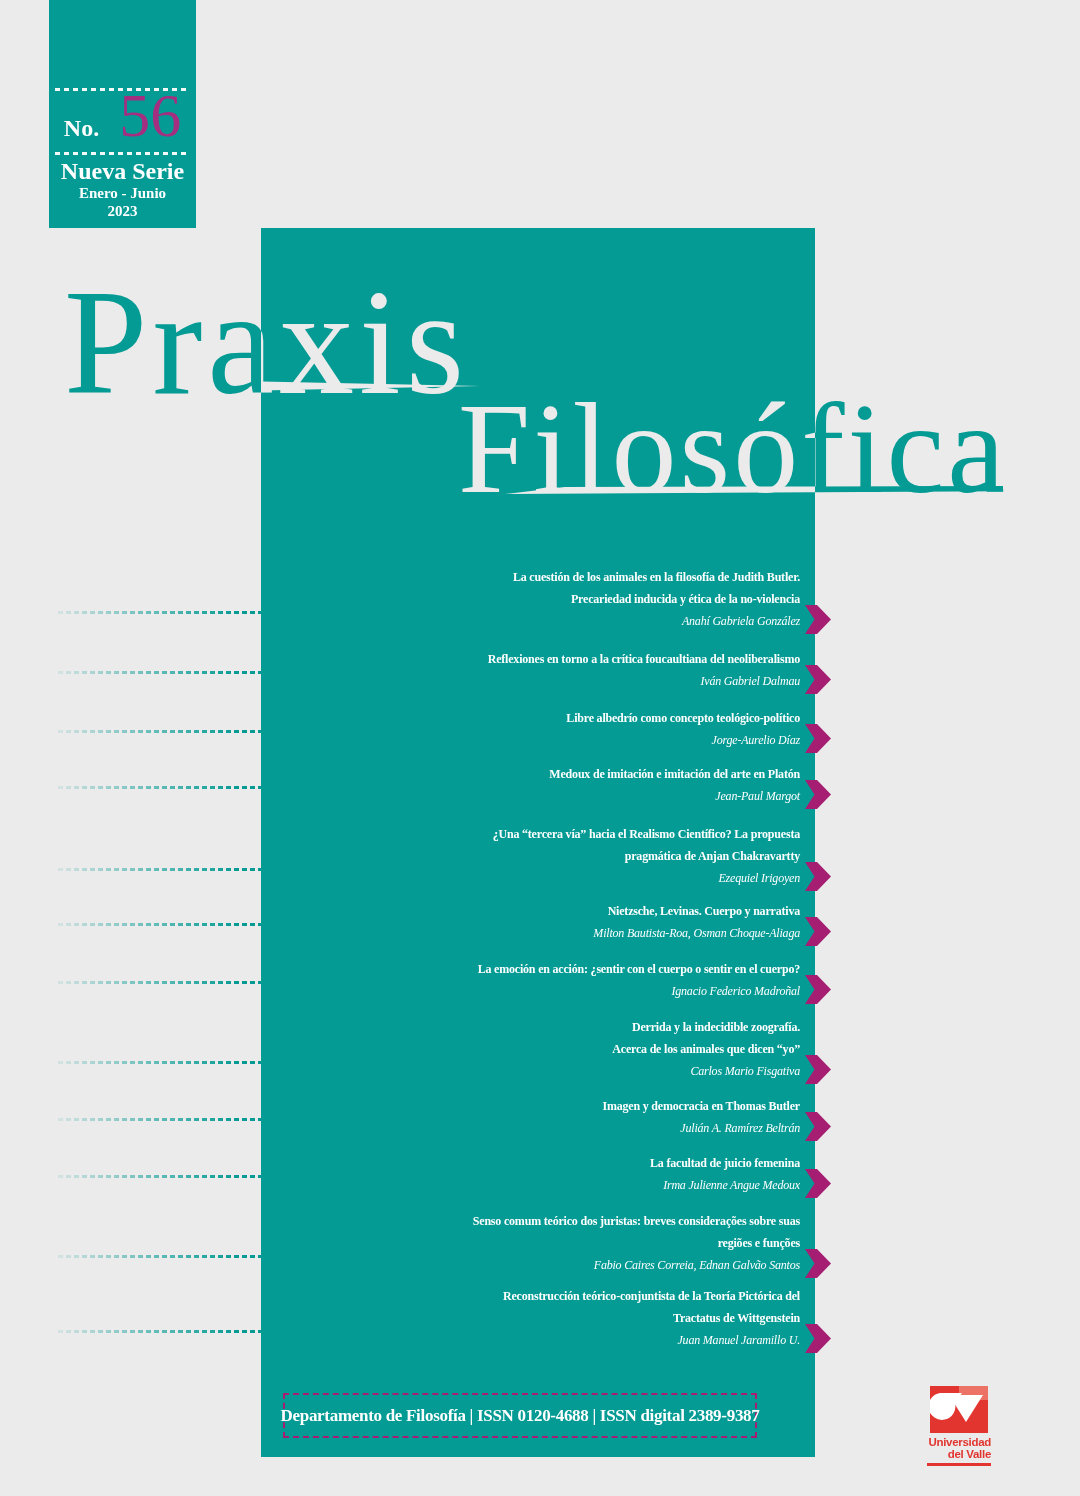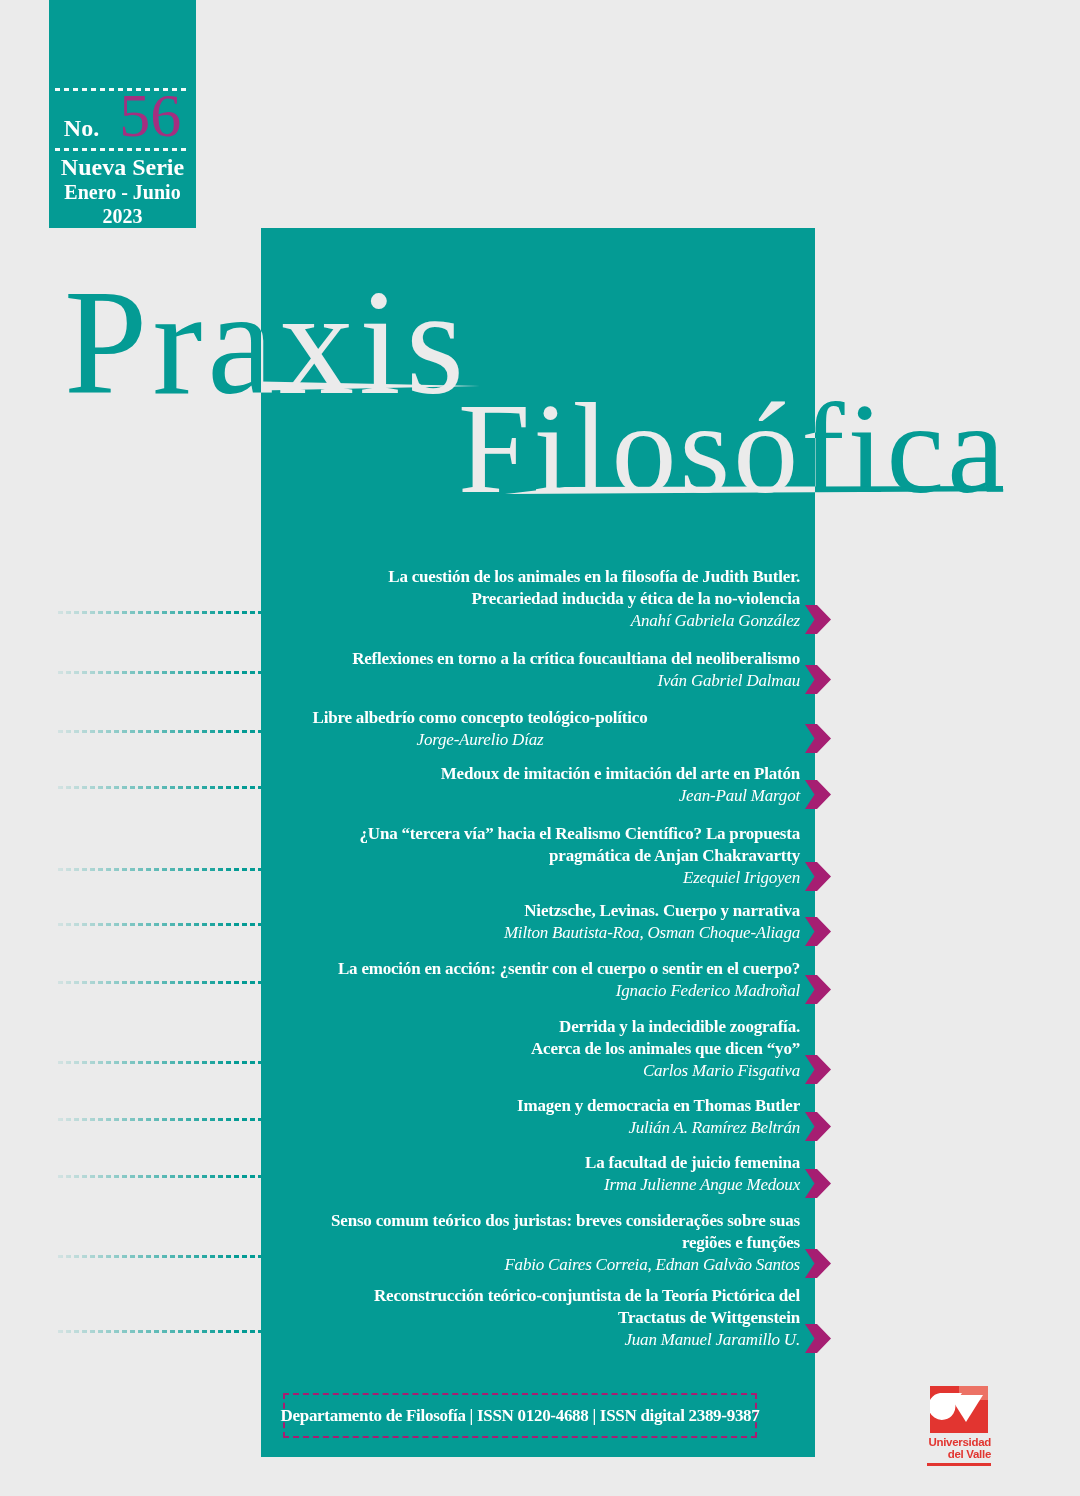--- a/index.html
+++ b/index.html
@@ -37,21 +37,21 @@
     color:var(--white);font-weight:bold;font-size:24px;line-height:1;
   }
   .badge-number{
     color:var(--num);font-size:62px;line-height:.78;margin-left:20px;font-weight:normal;
   }
   .badge-dash2{margin-top:5px;}
   .badge-series{
     color:var(--white);font-weight:bold;font-size:24px;text-align:center;margin-top:3px;line-height:1.1;
   }
   .badge-period,.badge-year{
-    color:var(--white);font-weight:bold;font-size:20px;text-align:center;line-height:1.2;
+    color:var(--white);font-weight:bold;font-size:15px;text-align:center;line-height:1.2;
   }
 
   
   .panel{
     position:absolute;left:261px;top:228px;width:554px;height:1229px;
     background:var(--teal);
   }
 
   
   .title-layer{
@@ -76,21 +76,21 @@
     -webkit-mask-image:linear-gradient(90deg,rgba(0,0,0,.1),#000 88%);
     mask-image:linear-gradient(90deg,rgba(0,0,0,.1),#000 88%);
   }
 
   
   .toc-entry{
     position:absolute;left:160px;width:640px;
   }
   .t-line,.a-line{
     direction:rtl;white-space:nowrap;color:var(--white);
-    font-size:17px;line-height:22px;letter-spacing:-0.2px;
+    font-size:12px;line-height:22px;letter-spacing:-0.2px;
   }
   .t-line{font-weight:bold;}
   .a-line{font-style:italic;}
   .t-line>span,.a-line>span{direction:ltr;unicode-bidi:isolate;}
   .arrow{position:absolute;right:-31px;width:26px;height:29px;}
 
   
   .footer-box{
     position:absolute;left:283px;top:1393px;width:474px;height:45px;
     box-sizing:border-box;border:2px dashed var(--magenta);
@@ -174,21 +174,21 @@
           <polygon points="0,0 12,0 26,14.5 12,29 0,29 9.5,14.5" fill="#a61e72"></polygon>
         </svg>
       </div>
       <div class="toc-entry" style="top: 648px;">
         <div class="t-line"><span>Reflexiones en torno a la crítica foucaultiana del neoliberalismo</span></div>
         <div class="a-line"><span>Iván Gabriel Dalmau</span></div>
         <svg class="arrow" viewBox="0 0 26 29" style="top: 17px;">
           <polygon points="0,0 12,0 26,14.5 12,29 0,29 9.5,14.5" fill="#a61e72"></polygon>
         </svg>
       </div>
-      <div class="toc-entry" style="top: 707px; text-align: center;">
+      <div class="toc-entry" style="top: 707px;">
         <div class="t-line"><span>Libre albedrío como concepto teológico-político</span></div>
         <div class="a-line"><span>Jorge-Aurelio Díaz</span></div>
         <svg class="arrow" viewBox="0 0 26 29" style="top: 17px;">
           <polygon points="0,0 12,0 26,14.5 12,29 0,29 9.5,14.5" fill="#a61e72"></polygon>
         </svg>
       </div>
       <div class="toc-entry" style="top: 763px;">
         <div class="t-line"><span>Medoux de imitación e imitación del arte en Platón</span></div>
         <div class="a-line"><span>Jean-Paul Margot</span></div>
         <svg class="arrow" viewBox="0 0 26 29" style="top: 17px;">

